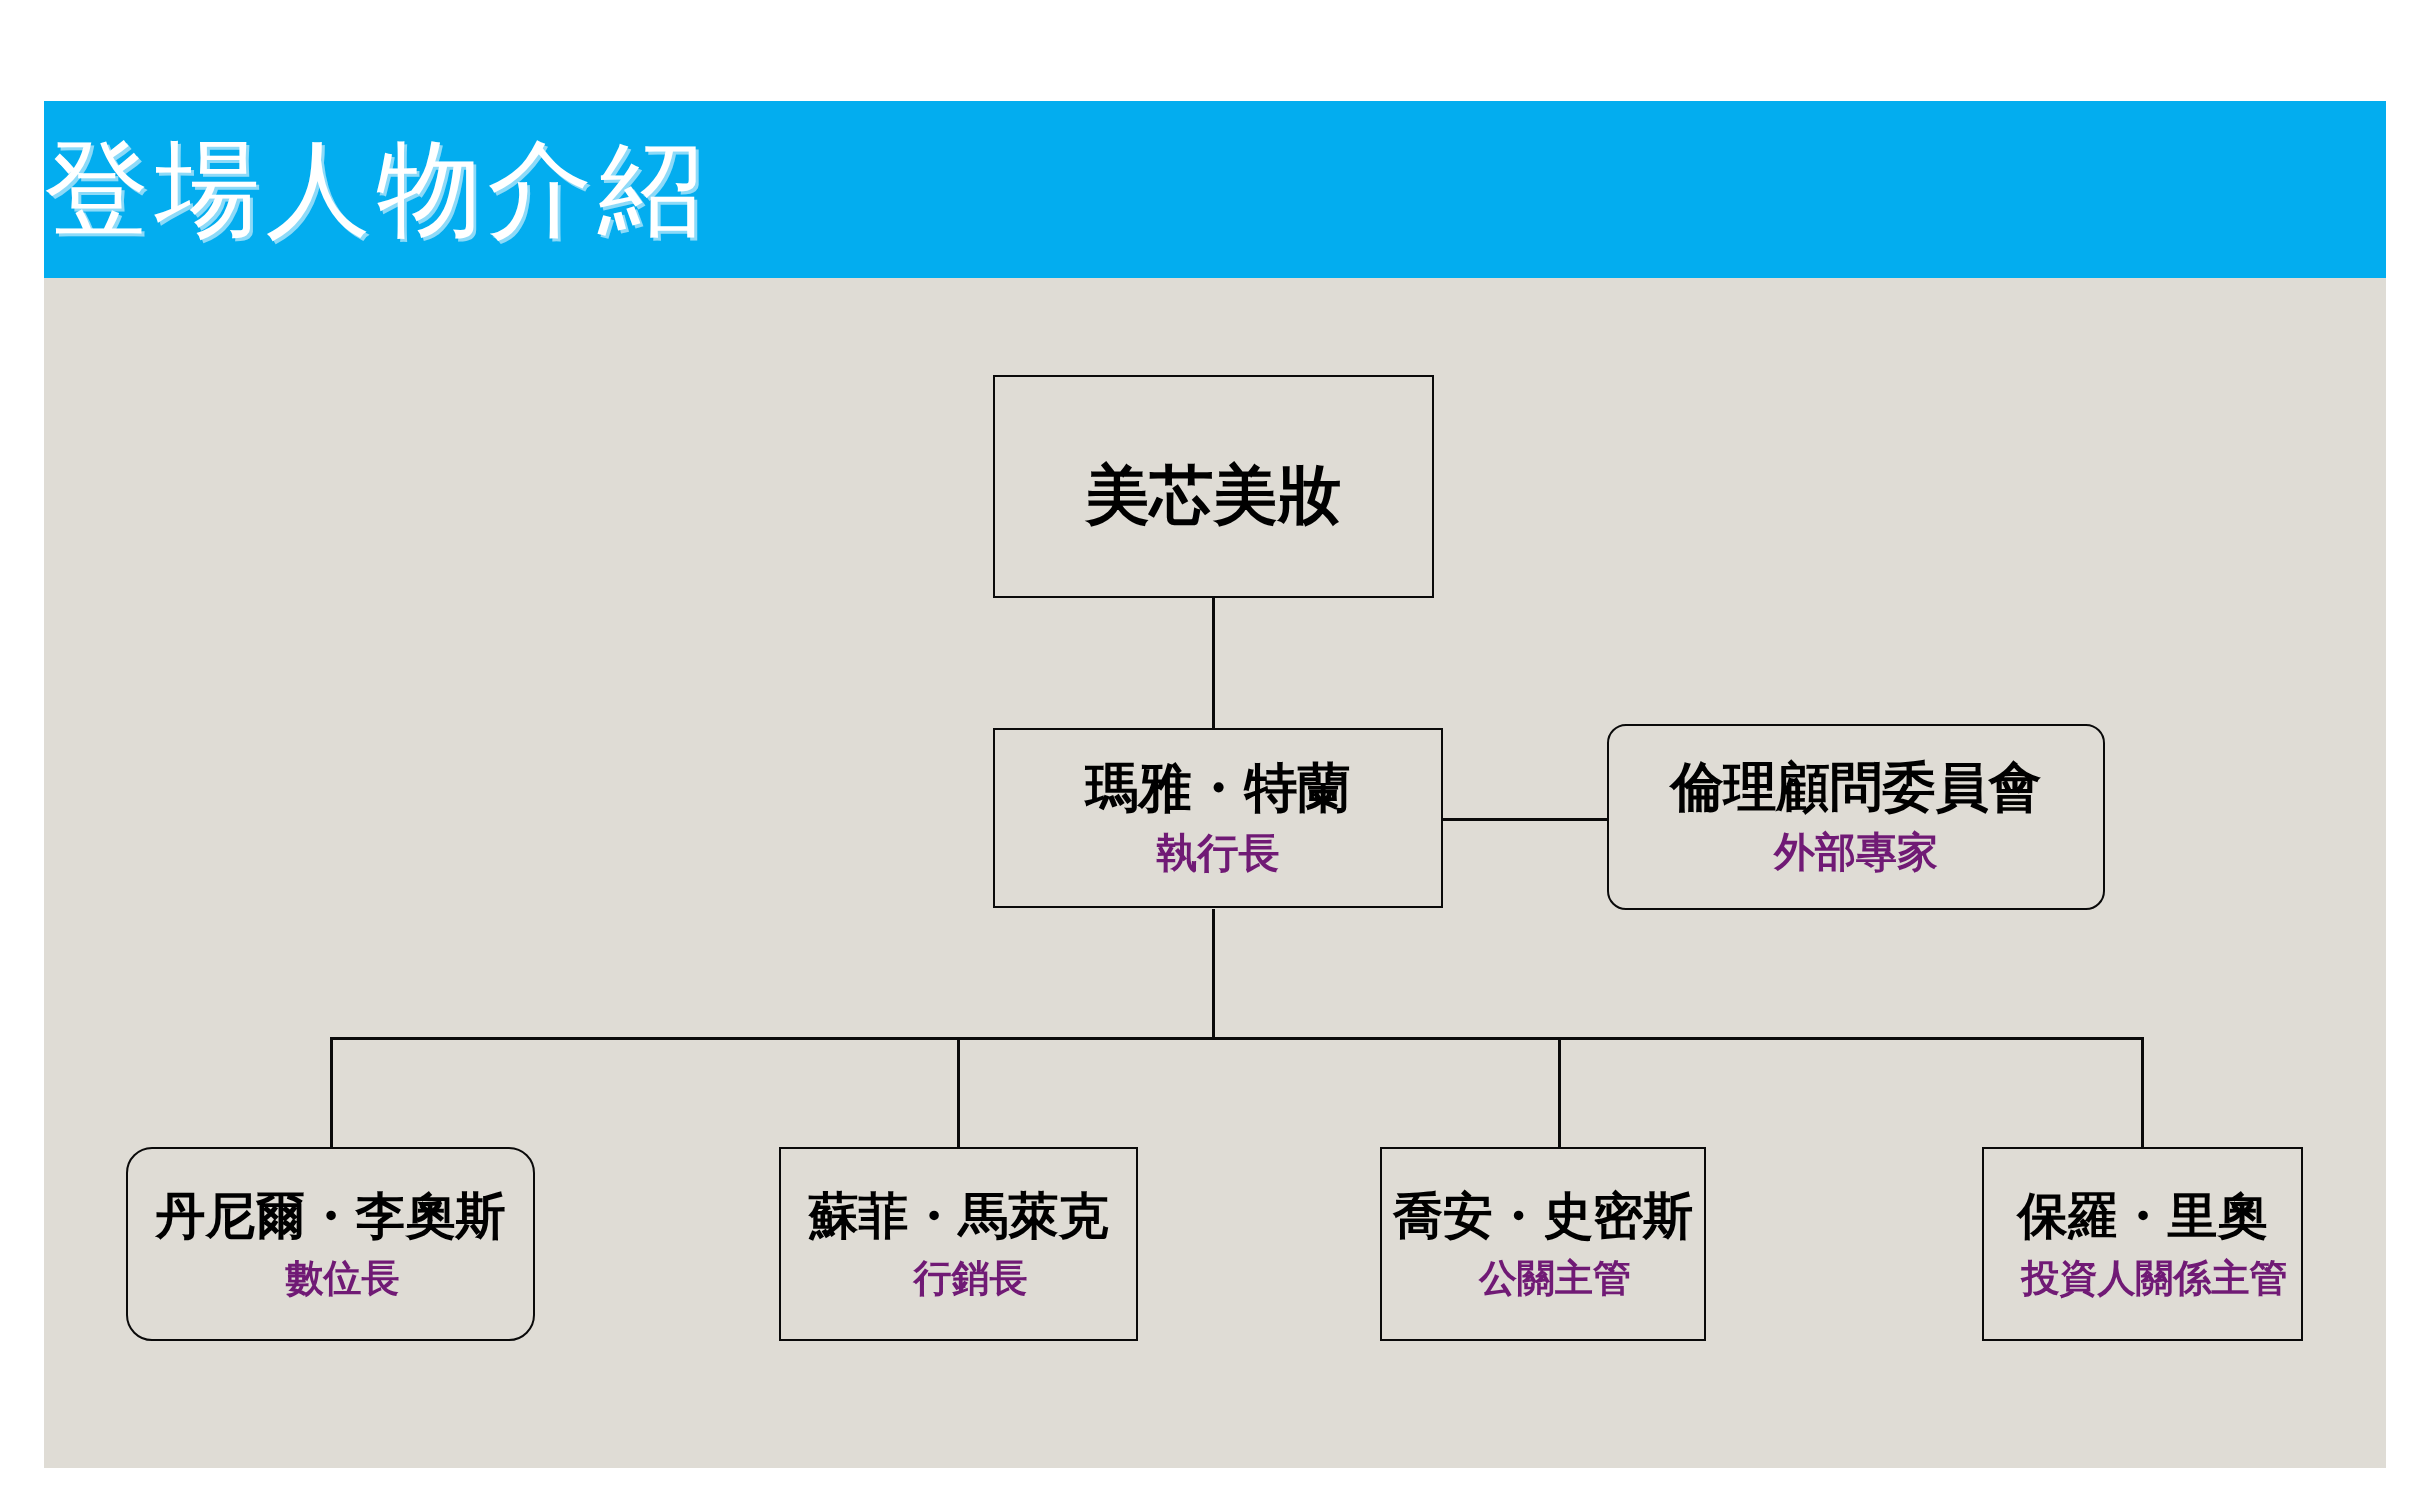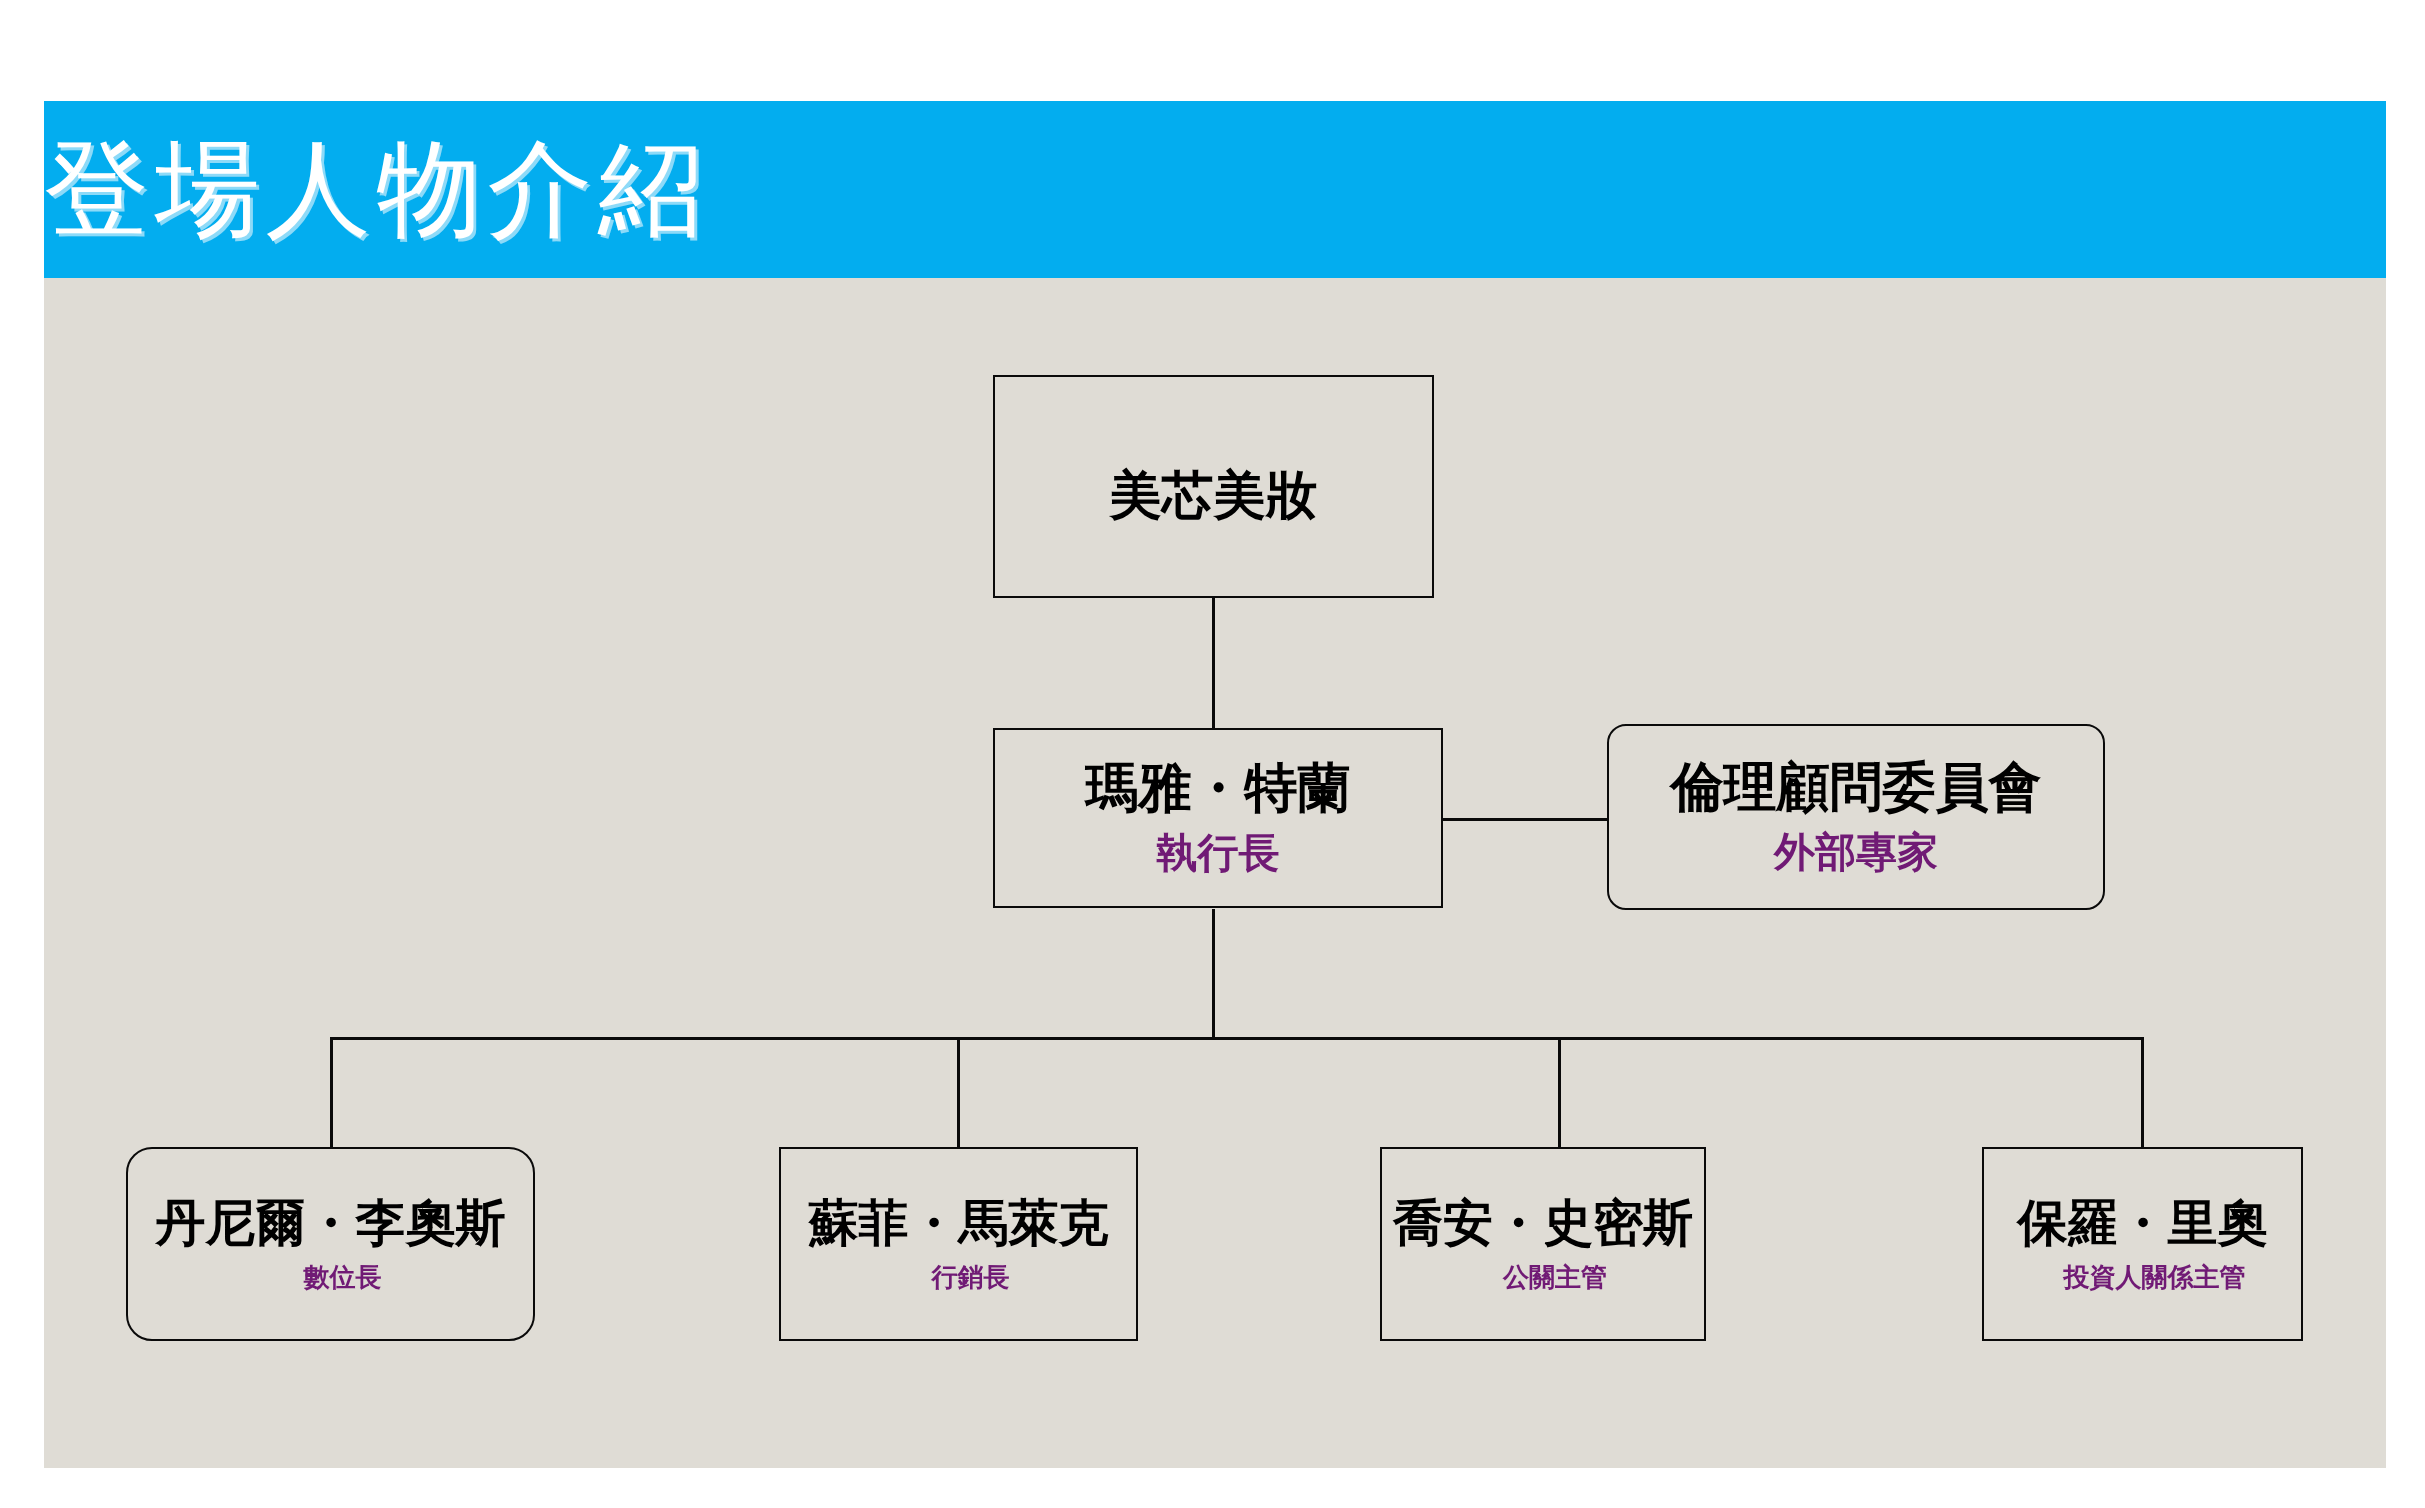--- a/index.html
+++ b/index.html
@@ -79,21 +79,21 @@
   }
 
   
   #node-root {
     left: 949px;
     top: 97px;
     width: 441px;
     height: 223px;
     justify-content: center;
   }
-  #node-root .name { font-size: 52px; margin-top: 18px; }
+  #node-root .name { font-size: 64px; margin-top: 18px; }
 
   
   #node-ceo {
     left: 949px;
     top: 450px;
     width: 450px;
     height: 180px;
   }
   #node-ceo .name { font-size: 53px; margin-bottom: 15.5px; }
   #node-ceo .role { font-size: 41px; }
@@ -108,21 +108,21 @@
   }
   #node-advisory .name { font-size: 53px; margin-bottom: 15.5px; }
   #node-advisory .role { font-size: 41px; }
 
   
   .leaf {
     top: 869px;
     height: 194px;
   }
   .leaf .name { font-size: 50px; margin-bottom: 13.6px; }
-  .leaf .role { font-size: 26px; margin-left: 24px; }
+  .leaf .role { font-size: 38px; margin-left: 24px; }
 
   #node-leaf-0 { left: 158px;  width: 284px; border-radius: 26px; }
   #node-leaf-1 { left: 502px;  width: 284px; }
   #node-leaf-2 { left: 1090px; width: 284px; }
   #node-leaf-3 { left: 1389px; width: 284px; }
 
   
   #node-leaf-0 { left: 158px;  width: 284px; }
   #node-leaf-1 { left: 503px;  width: 284px; }
 

